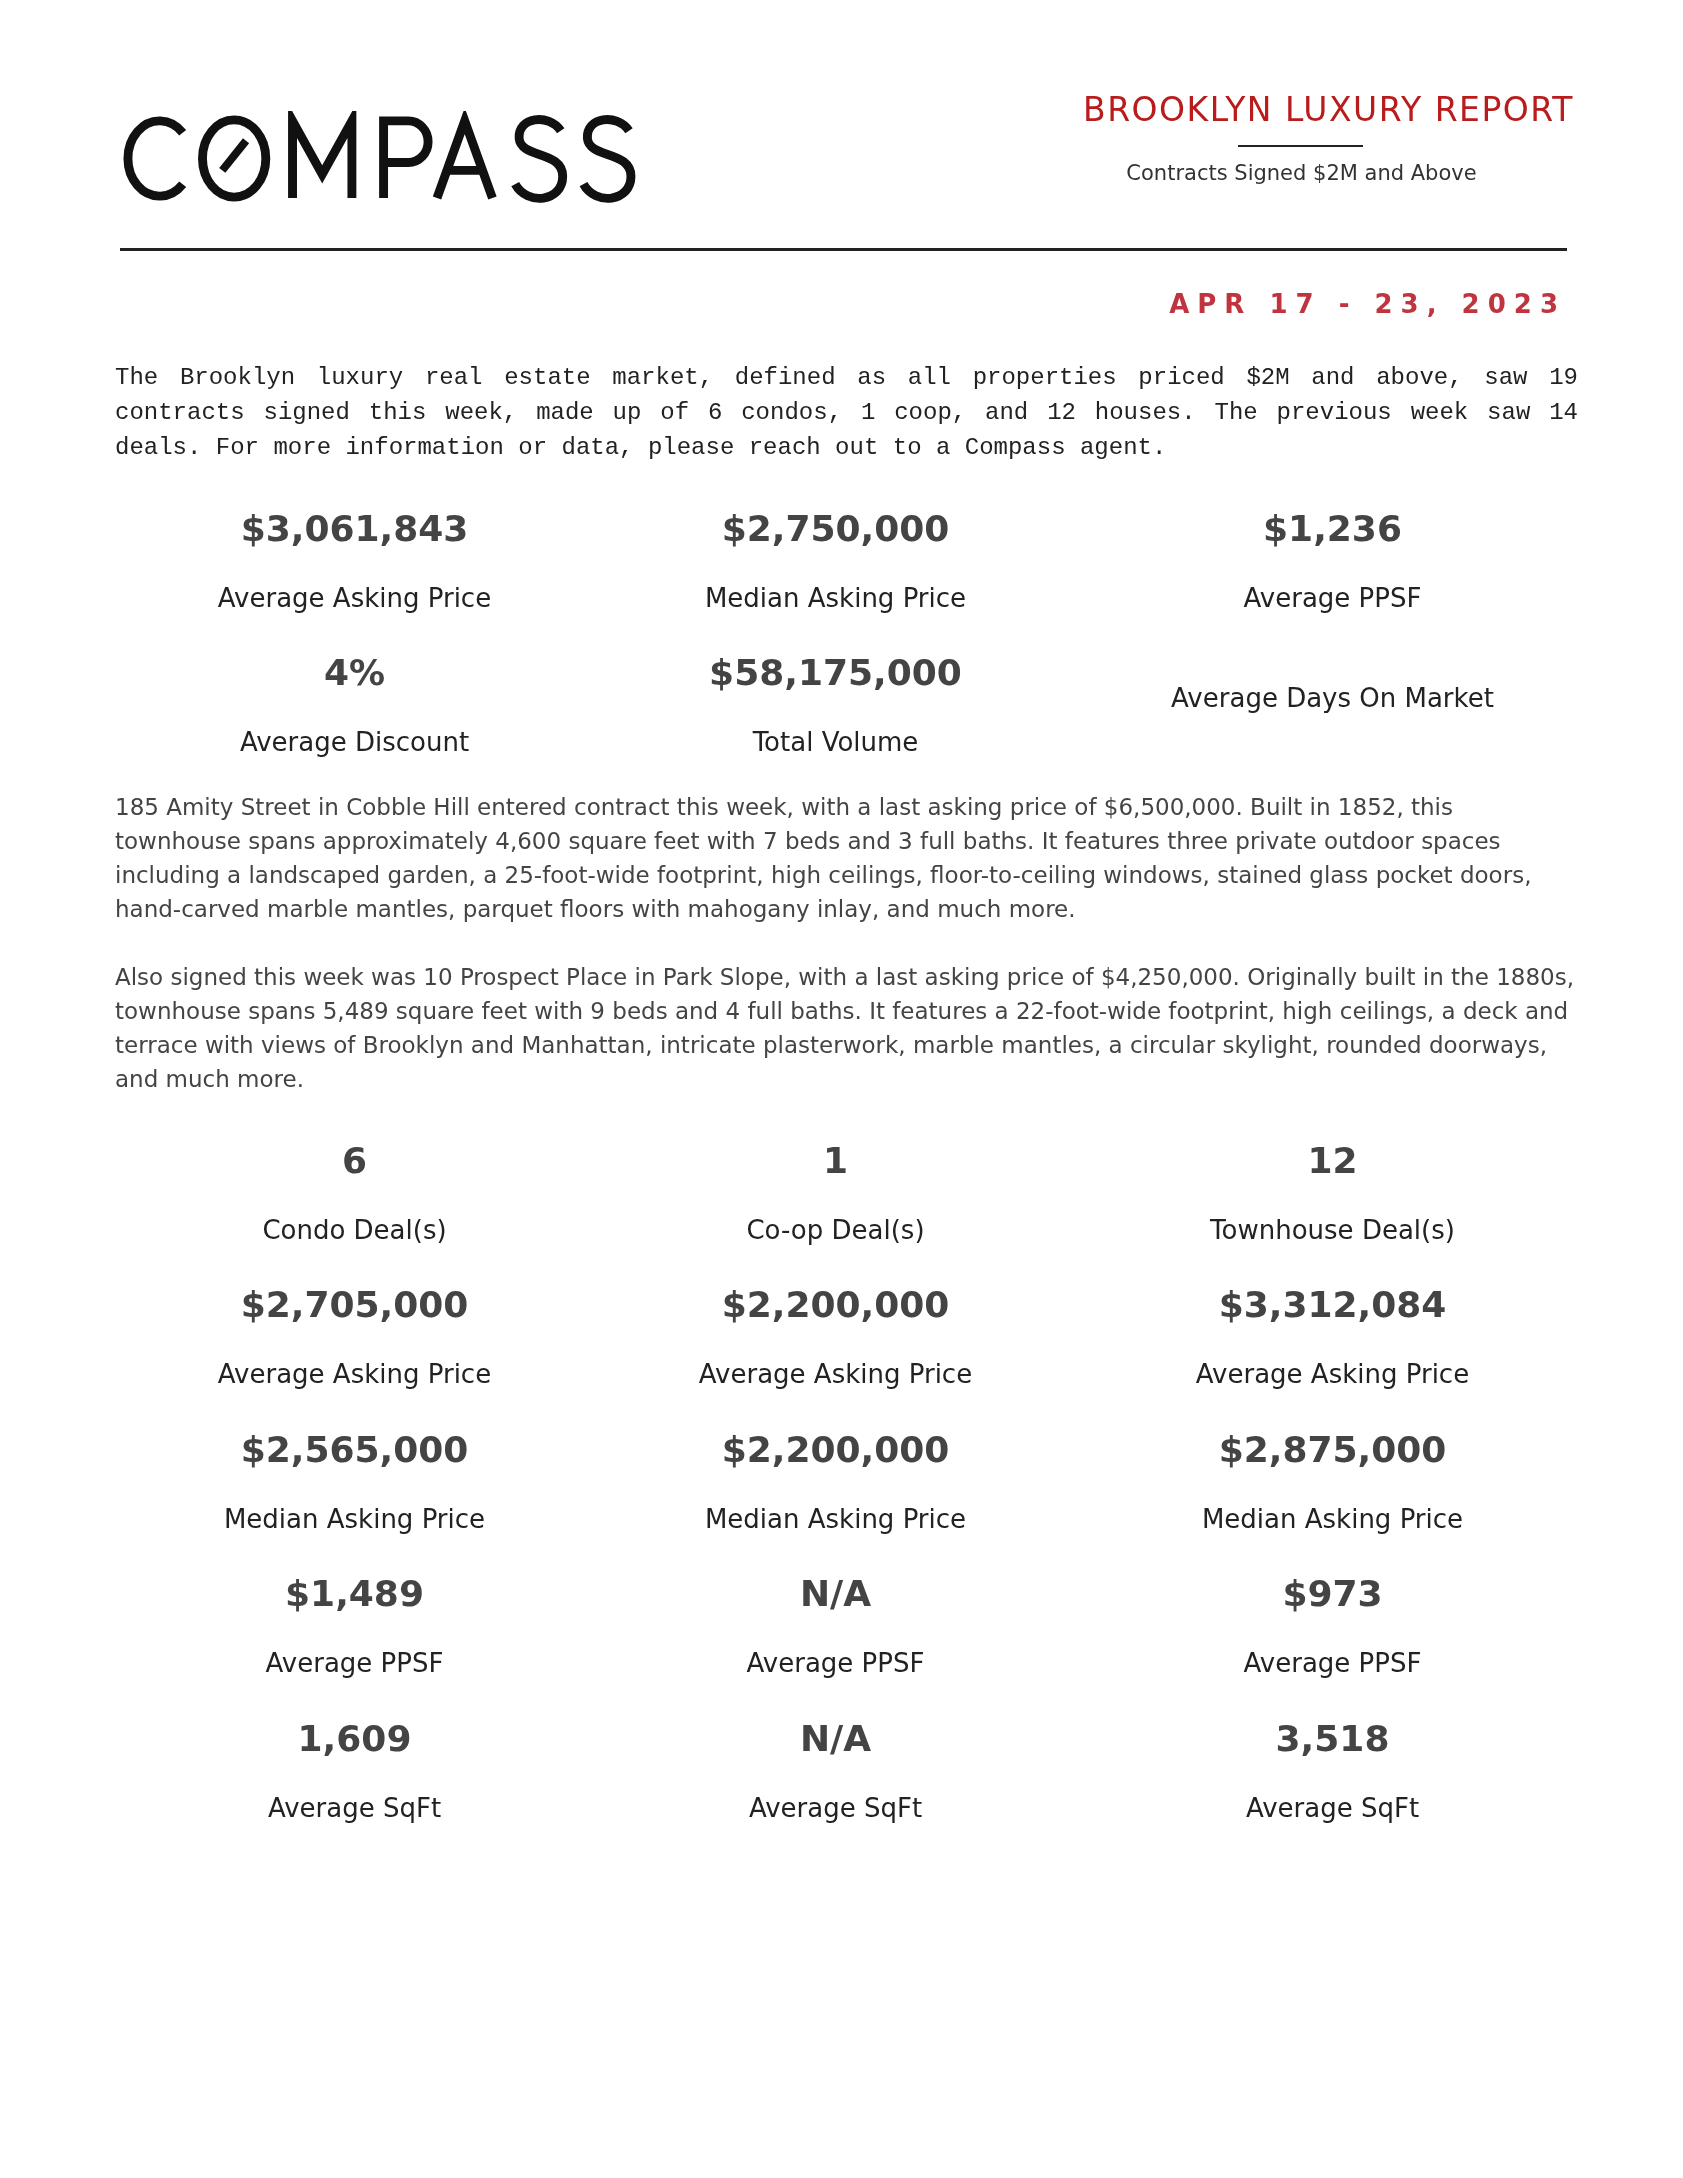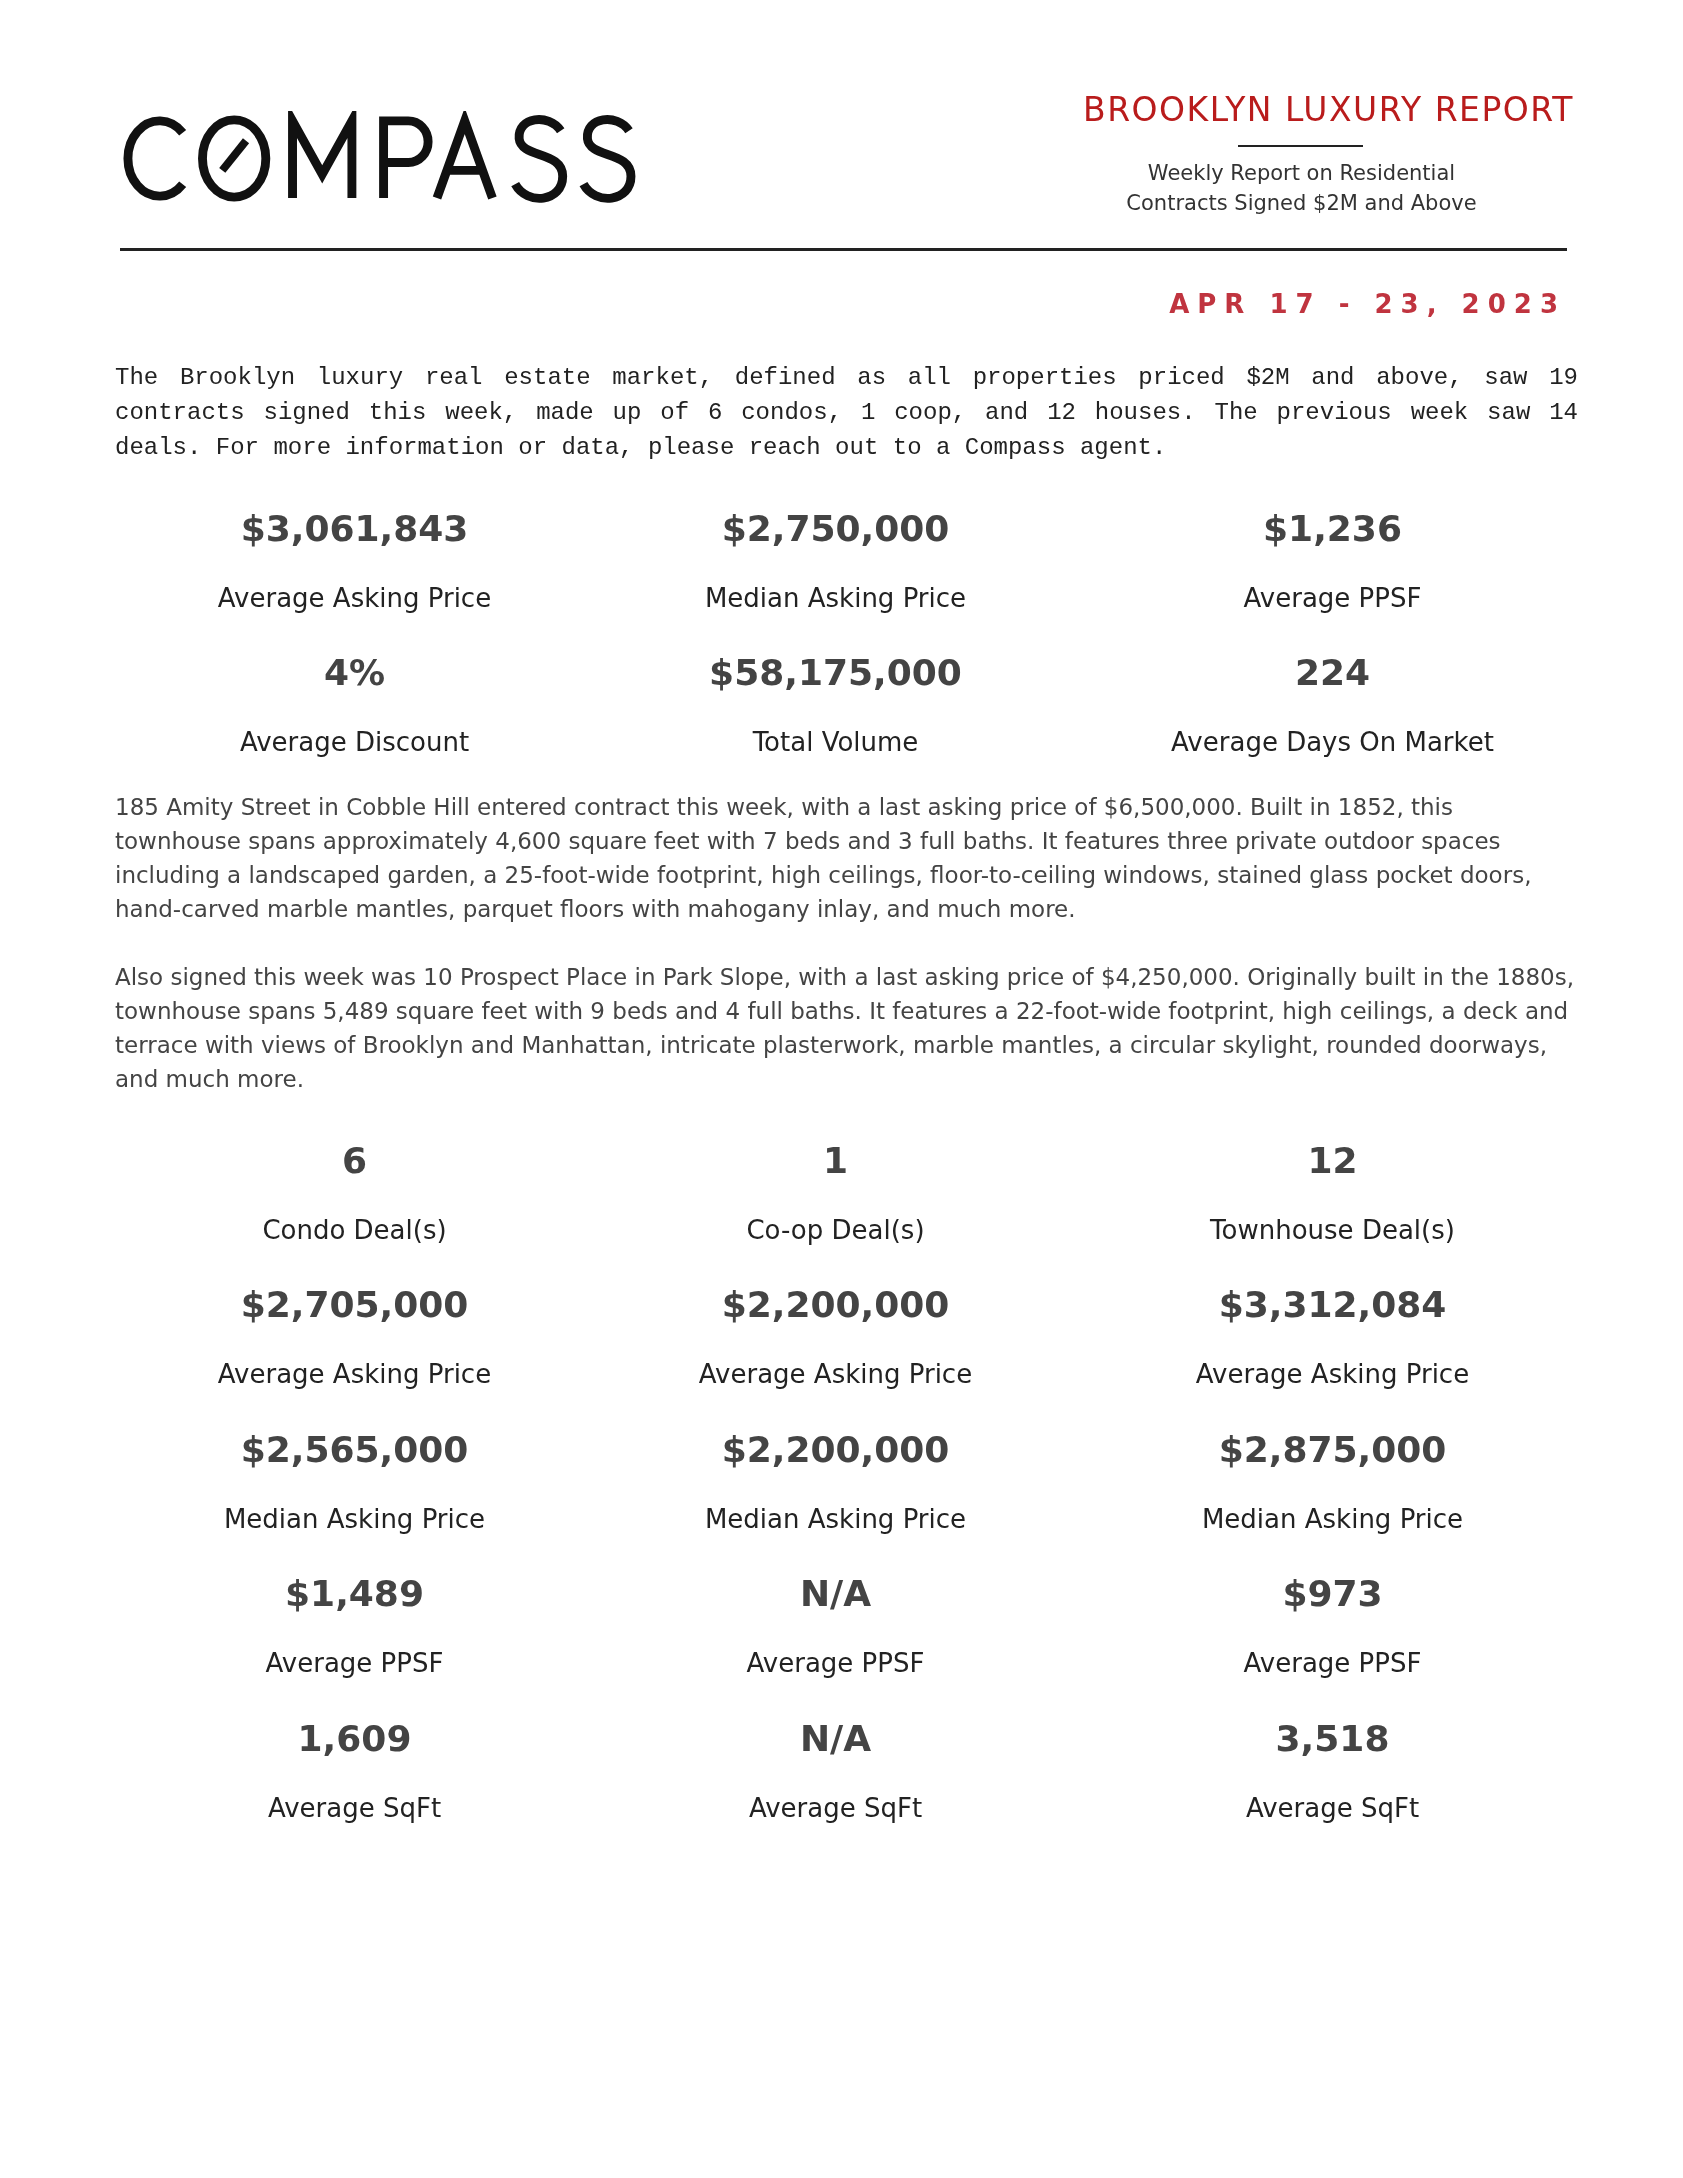--- a/index.html
+++ b/index.html
@@ -56,21 +56,20 @@
       <path d="M 444 20 C 432 2, 400 6, 402 28 C 404 48, 446 40, 446 66 C 446 92, 410 96, 398 74"></path>
 
       <path d="M 513 20 C 501 2, 469 6, 471 28 C 473 48, 515 40, 515 66 C 515 92, 479 96, 467 74"></path>
     </g>
   </svg>
 </div>
 
 <div class="hdr-title">BROOKLYN LUXURY REPORT</div>
 <div class="hdr-rule-short"></div>
 <div class="hdr-sub">
-  <div>Weekly Report on Residential</div>
   <div>Contracts Signed $2M and Above</div>
 </div>
 <div class="main-rule"></div>
 
 <div class="date">APR 17 - 23, 2023</div>
 
 <p class="intro">The Brooklyn luxury real estate market, defined as all properties priced $2M and above, saw 19 contracts signed this week, made up of 6 condos, 1 coop, and 12 houses. The previous week saw 14 deals. For more information or data, please reach out to a Compass agent.</p>
 
 <div class="stat" style="left:117px; top:507px;">
   <div class="val">$3,061,843</div>
@@ -86,21 +85,20 @@
 </div>
 <div class="stat" style="left:117px; top:651px;">
   <div class="val">4%</div>
   <div class="lbl">Average Discount</div>
 </div>
 <div class="stat" style="left:598px; top:651px;">
   <div class="val">$58,175,000</div>
   <div class="lbl">Total Volume</div>
 </div>
 <div class="stat" style="left:1095px; top:651px;">
-  <div class="val">224</div>
   <div class="lbl">Average Days On Market</div>
 </div>
 
 <p class="para" style="top:790px;">185 Amity Street in Cobble Hill entered contract this week, with a last asking price of $6,500,000. Built in 1852, this townhouse spans approximately 4,600 square feet with 7 beds and 3 full baths. It features three private outdoor spaces including a landscaped garden, a 25-foot-wide footprint, high ceilings, floor-to-ceiling windows, stained glass pocket doors, hand-carved marble mantles, parquet floors with mahogany inlay, and much more.</p>
 <p class="para" style="top:960px;">Also signed this week was 10 Prospect Place in Park Slope, with a last asking price of $4,250,000. Originally built in the 1880s, townhouse spans 5,489 square feet with 9 beds and 4 full baths. It features a 22-foot-wide footprint, high ceilings, a deck and terrace with views of Brooklyn and Manhattan, intricate plasterwork, marble mantles, a circular skylight, rounded doorways, and much more.</p>
 
 <div>
 
   <div class="stat" style="left:117px; top:1139px;">
     <div class="val">6</div>

